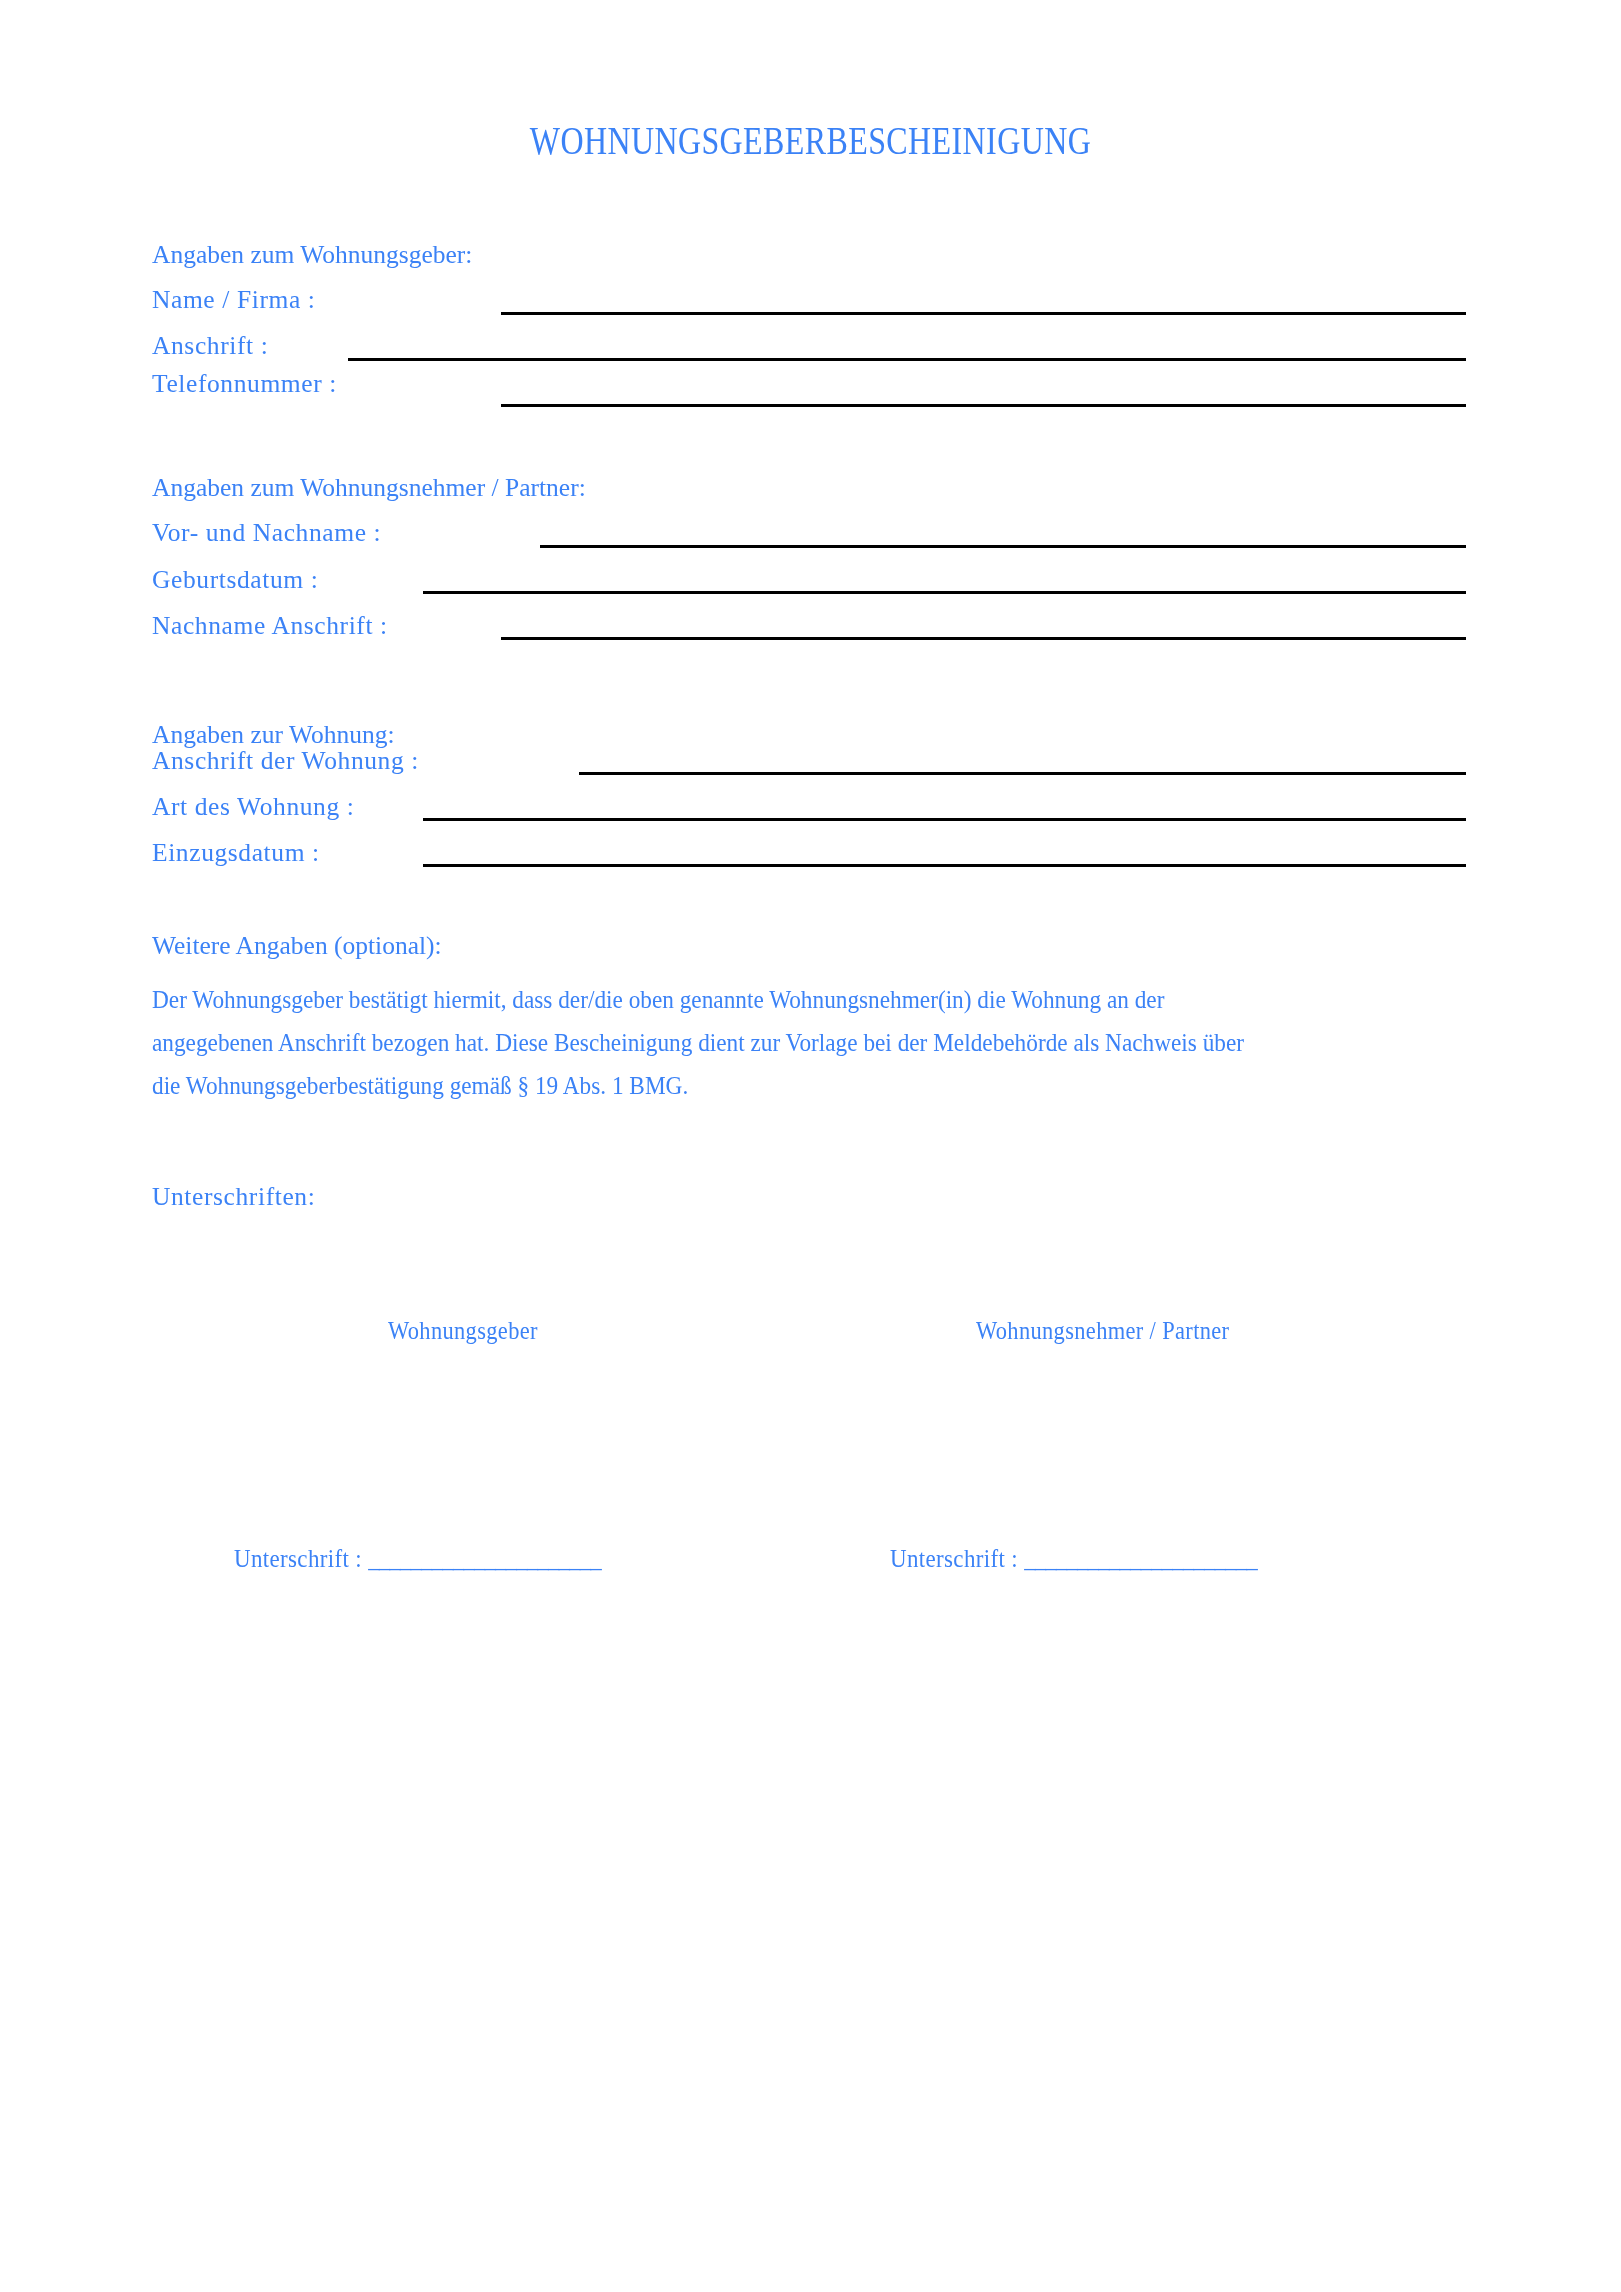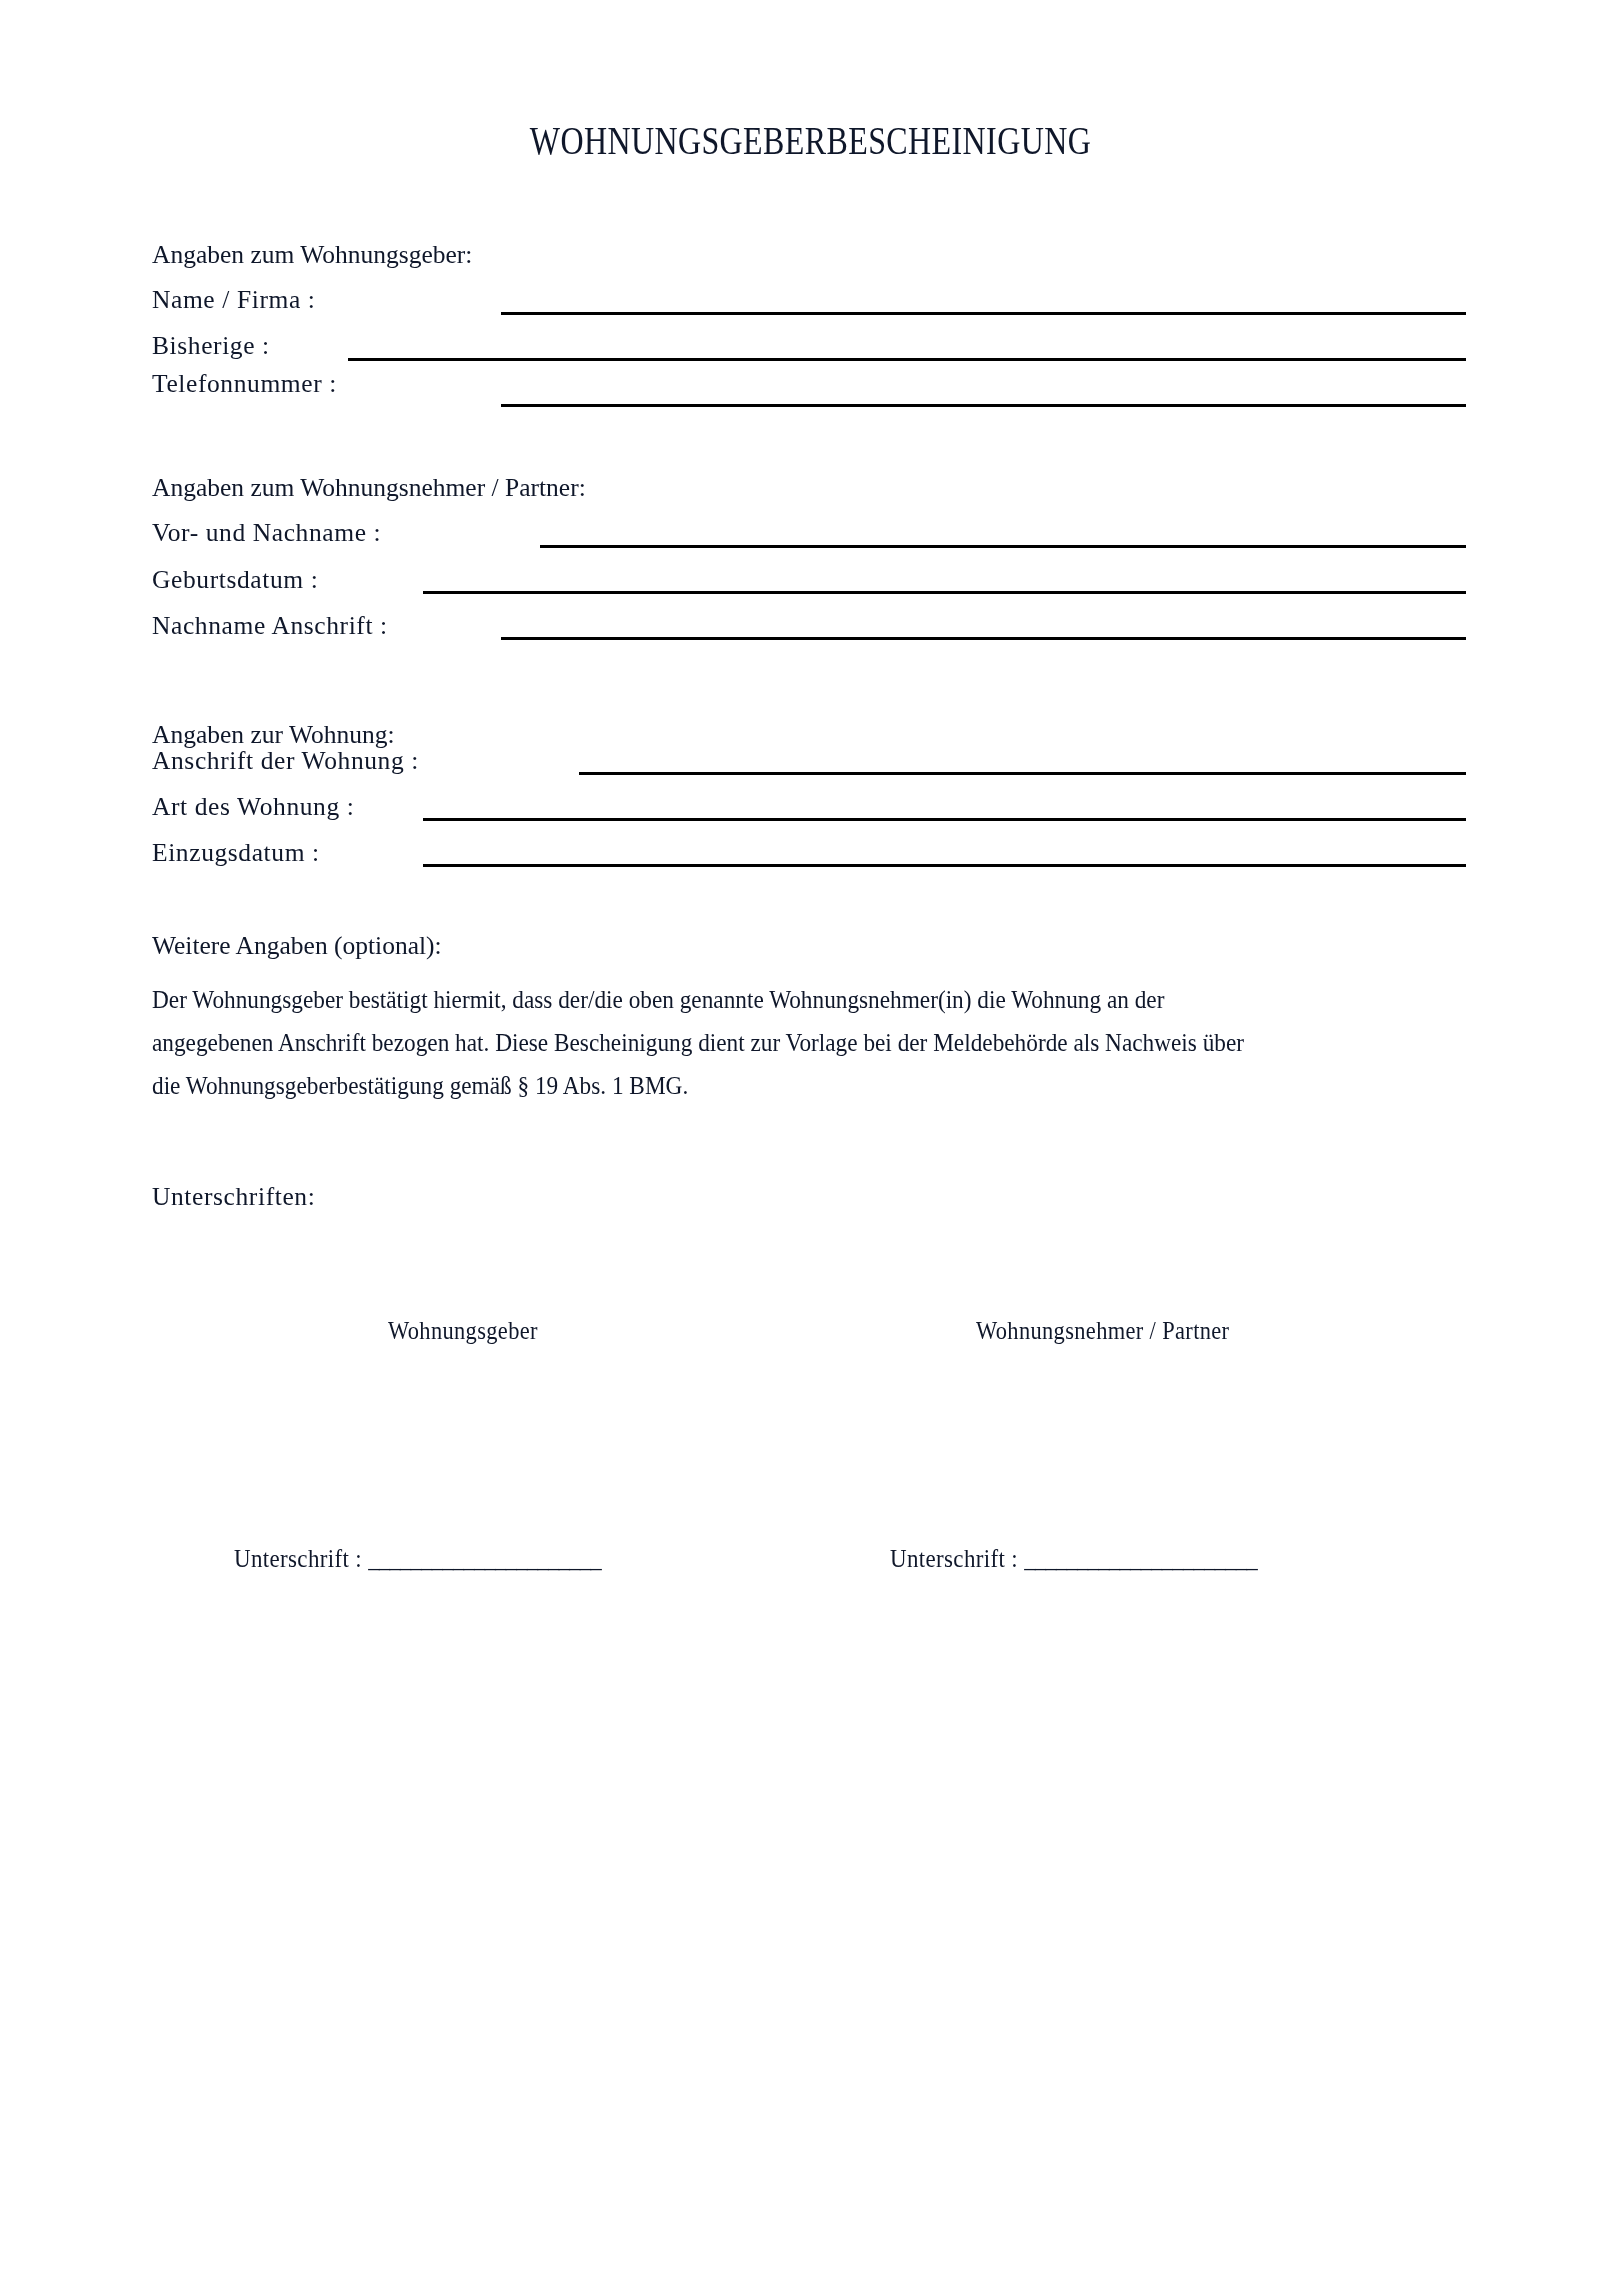--- a/index.html
+++ b/index.html
@@ -7,21 +7,21 @@
     padding: 0;
     background: #ffffff;
   }
   .page {
     position: relative;
     width: 1621px;
     height: 2293px;
     background: #ffffff;
     overflow: hidden;
     font-family: "Liberation Serif", "DejaVu Serif", serif;
-    color: #0f172a;
+    color: #3b82f6;
   }
 
   
   .doc-title {
     position: absolute;
     left: 0;
     top: 118px;
     width: 1621px;
     text-align: center;
     font-size: 39px;
@@ -92,21 +92,21 @@
 
 <div class="page">
 
   <div class="doc-title">WOHNUNGSGEBERBESCHEINIGUNG</div>
 
   <div class="lbl" style="left:152px; top:242px;">Angaben zum Wohnungsgeber:</div>
 
   <div class="lbl tracked" style="left:152px; top:287px;">Name / Firma :</div>
   <div class="rule" style="left:501px; top:312px; width:965px;"></div>
 
-  <div class="lbl tracked" style="left:152px; top:333px;">Bisherige :</div>
+  <div class="lbl tracked" style="left:152px; top:333px;">Anschrift :</div>
   <div class="rule" style="left:348px; top:358px; width:1118px;"></div>
 
   <div class="lbl tracked" style="left:152px; top:371px;text-align:right;">Telefonnummer :</div>
   <div class="rule" style="left:501px; top:404px; width:965px;"></div>
 
   <div class="lbl" style="left:152px; top:475px;">Angaben zum Wohnungsnehmer / Partner:</div>
 
   <div class="lbl tracked" style="left:152px; top:520px;">Vor- und Nachname :</div>
   <div class="rule" style="left:540px; top:545px; width:926px;"></div>
 

